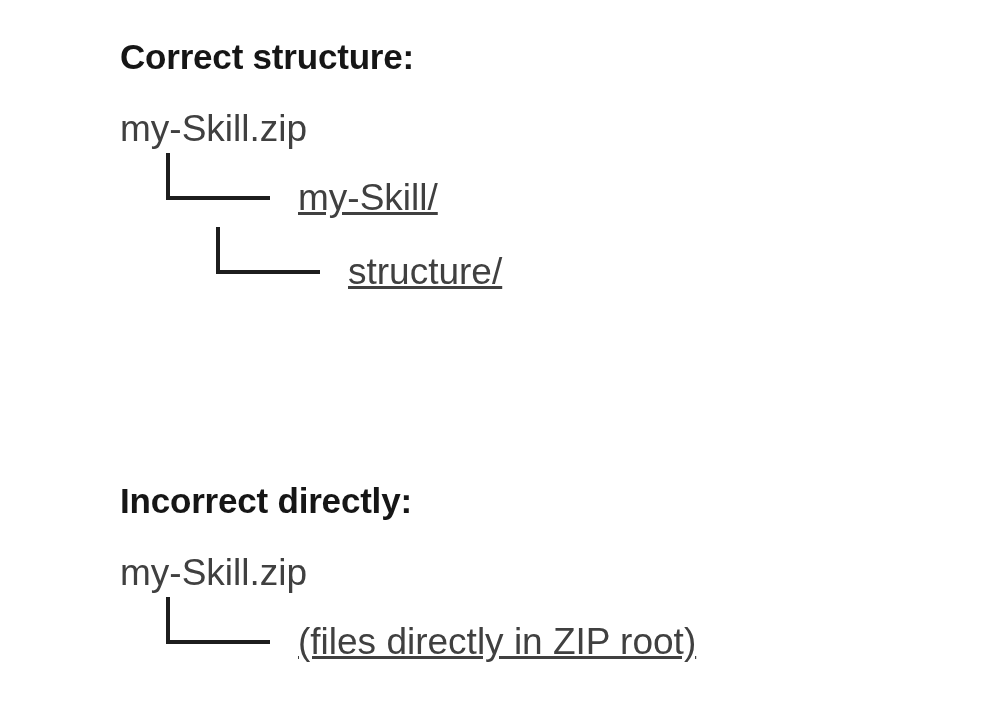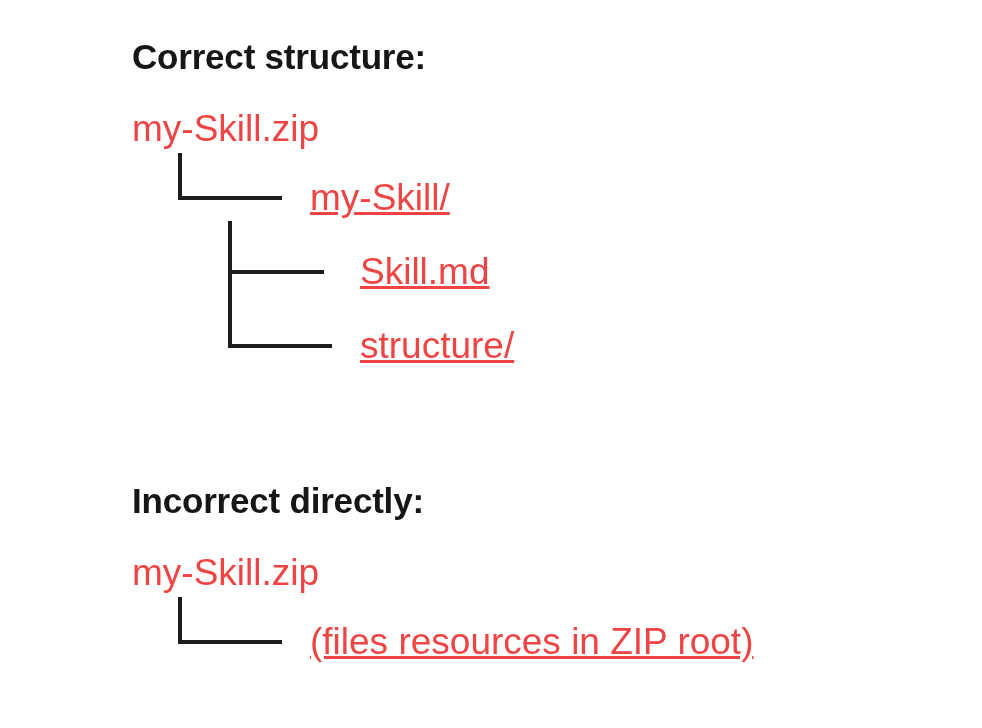--- a/index.html
+++ b/index.html
@@ -20,21 +20,20 @@
     position: absolute;
     left: 0; top: 0;
     width: 982px;
     height: 728px;
     background: #ffffff;
   }
 
   .section {
     position: absolute;
     left: 120px;
-    margin-left: 12px;
   }
   #section-correct   { top: 34px; }
   #section-incorrect { top: 478px; }
 
   .heading {
     font-size: 35px;
     font-weight: bold;
     letter-spacing: -0.2px;
     line-height: 46px;
     white-space: nowrap;
@@ -50,21 +49,21 @@
     display: flex;
     align-items: center;
     height: 74px;
     white-space: nowrap;
   }
   .row.root { height: 64px; }
 
   .label {
     font-size: 37px;
     line-height: 44px;
-    color: #ef4444;
+    color: #404040;
     white-space: pre;
   }
   .row.root .label { margin-left: 0; }
 
   .spacer { flex: 0 0 auto; }
 
   
   .connector {
     position: relative;
     flex: 0 0 auto;
@@ -116,38 +115,33 @@
         <div class="row root">
           <span class="label">my-Skill.zip</span>
         </div>
         <div class="row">
           <span class="spacer" style="width: 46px;"></span>
           <span class="connector elbow"></span>
           <span class="label gap-after-label">my-Skill/</span>
         </div>
         <div class="row">
           <span class="spacer" style="width: 96px;"></span>
-          <span class="connector tee"></span>
-          <span class="label gap-after-label">Skill.md</span>
-        </div>
-        <div class="row">
-          <span class="spacer" style="width: 96px;"></span>
           <span class="connector elbow"></span>
           <span class="label gap-after-label">structure/</span>
         </div>
       </div>
   </div>
 
   <div class="section" id="section-incorrect">
     <div class="heading">Incorrect directly:</div>
     <div class="tree">
         <div class="row root">
           <span class="label">my-Skill.zip</span>
         </div>
         <div class="row">
           <span class="spacer" style="width: 46px;"></span>
           <span class="connector elbow"></span>
-          <span class="label gap-after-label">(files resources in ZIP root)</span>
+          <span class="label gap-after-label">(files directly in ZIP root)</span>
         </div>
       </div>
   </div>
 
 </div>
 
 </body></html>

